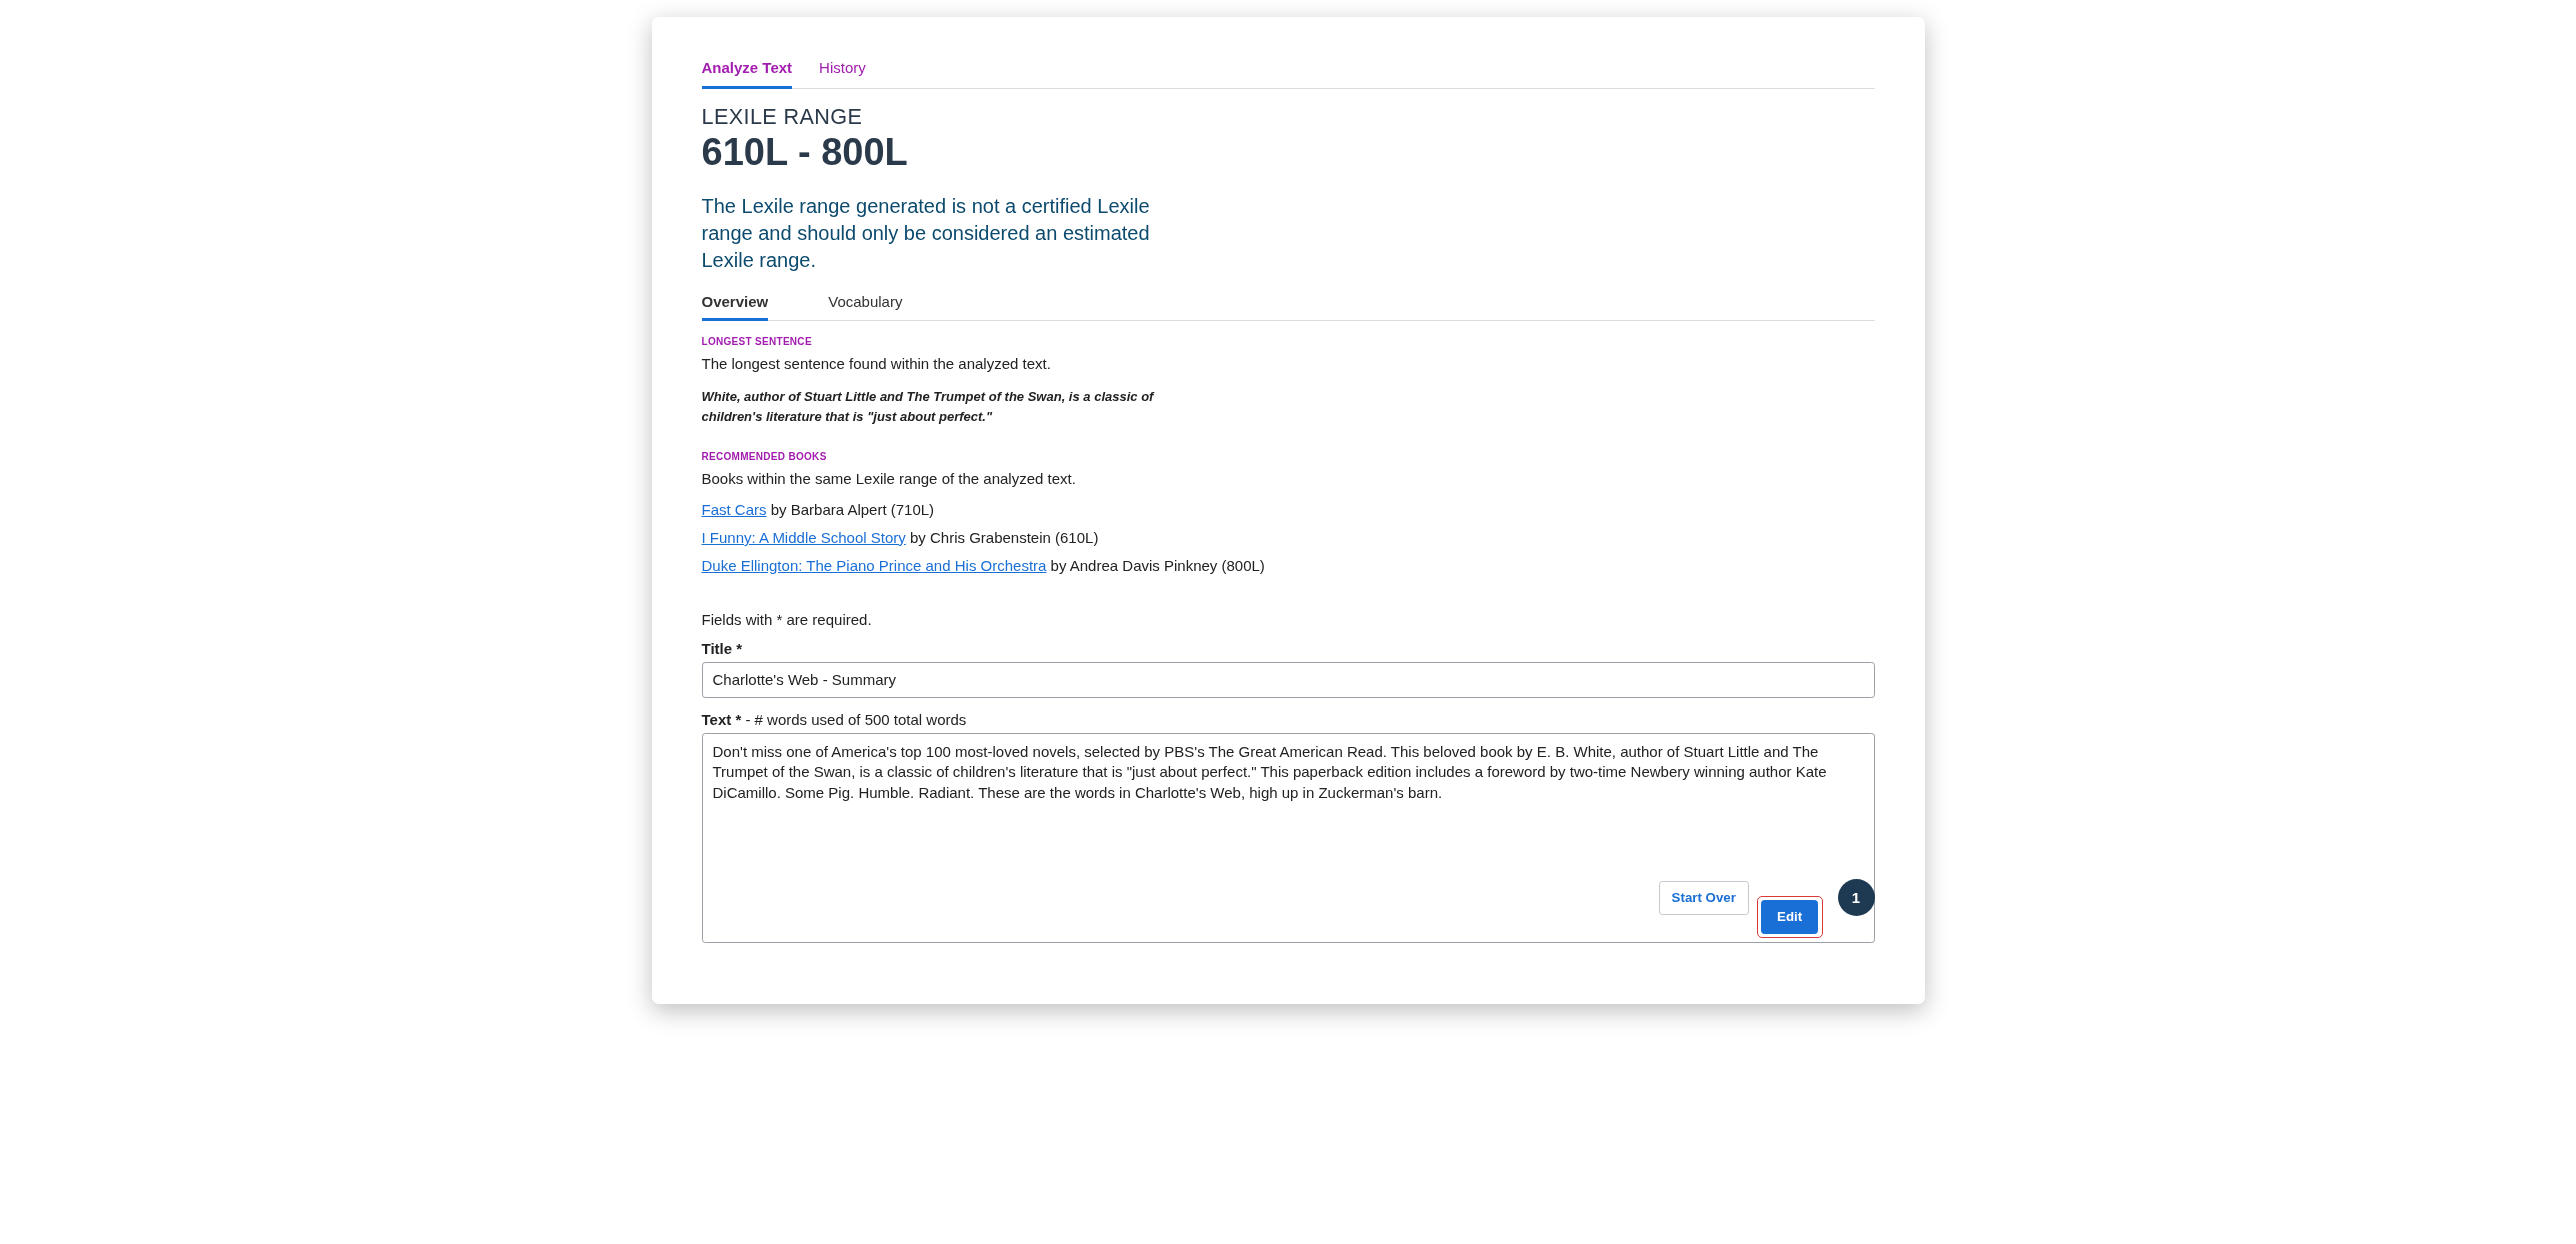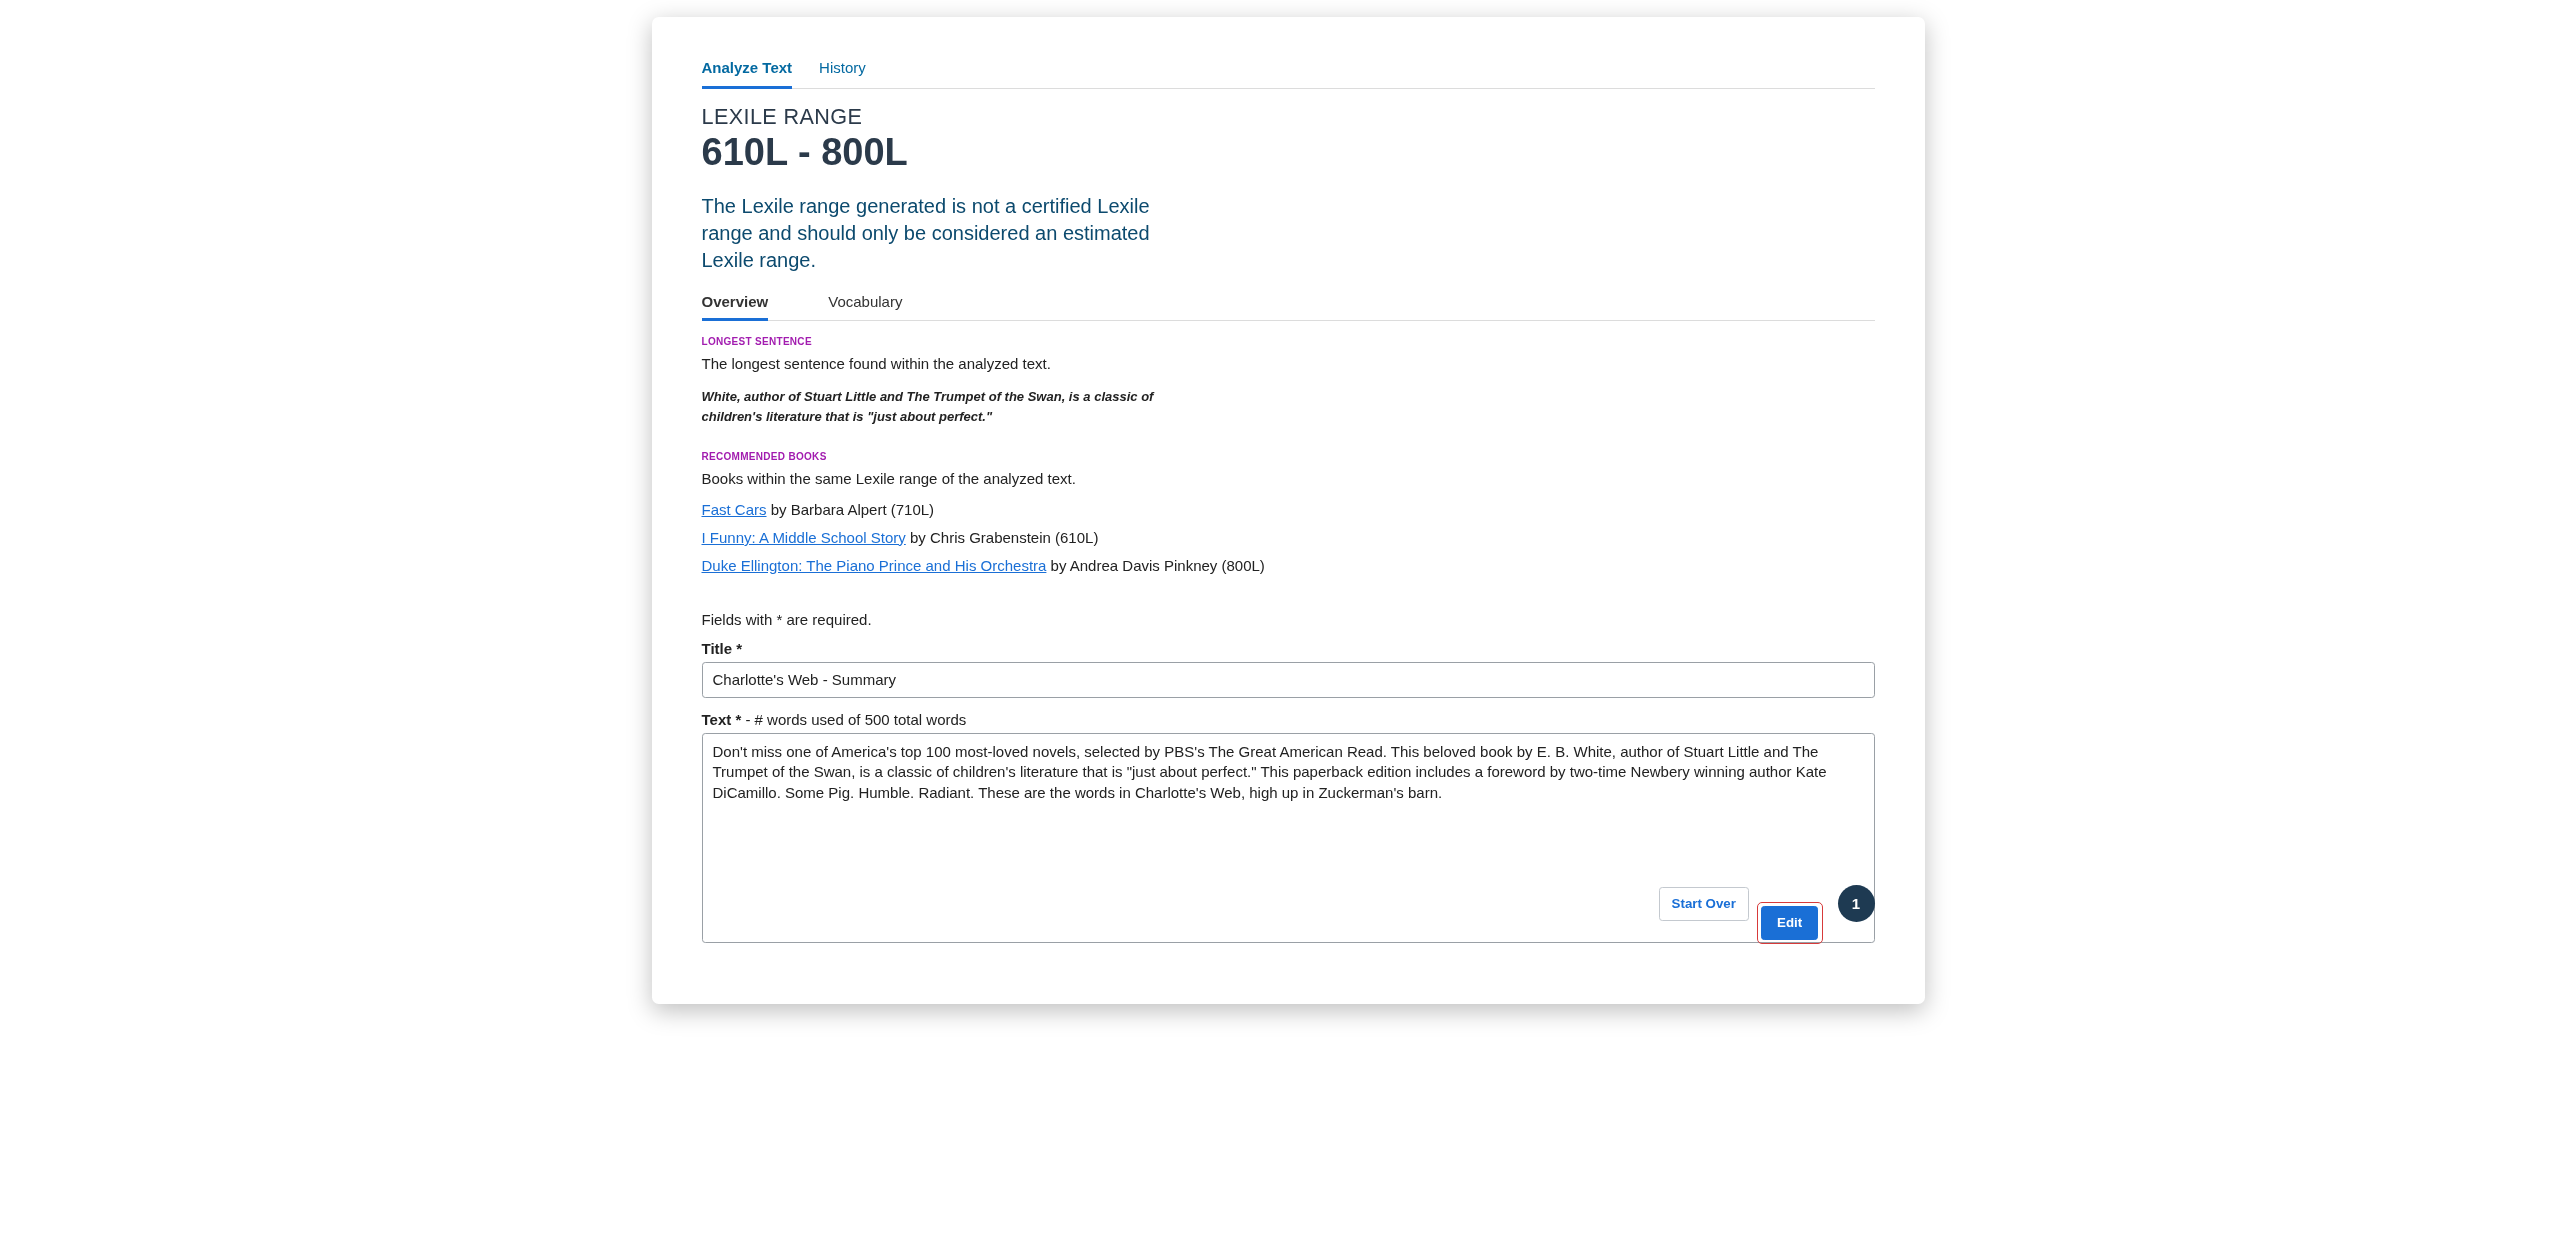--- a/index.html
+++ b/index.html
@@ -22,21 +22,21 @@
   
   .top-tabs {
     display: flex;
     border-bottom: 0.8px solid #dcdcdc;
     margin-bottom: 11.6px;
   }
   .top-tab {
     margin-right: 27px;
     padding: 0 0 10px 0;
     font-size: 15px;
-    color: #0369a1;
+    color: #a21caf;
     cursor: pointer;
   }
   .top-tab.active {
     font-weight: 700;
     border-bottom: 3.3px solid #1a6fd6;
     margin-bottom: -0.8px;
   }
   
   .content {
     display: flex;
@@ -147,21 +147,21 @@
     height: 210px;
     resize: none;
     font-family: inherit;
     line-height: 1.35;
     color: #222;
   }
   
   .actions {
     position: absolute;
     right: 50px;
-    bottom: 60px;
+    bottom: 66px;
     display: flex;
     align-items: center;
     gap: 8.3px;
   }
   .btn {
     border-radius: 3.3px;
     font-size: 13.3px;
     font-weight: 700;
     padding: 8.3px 11.6px;
     cursor: pointer;

